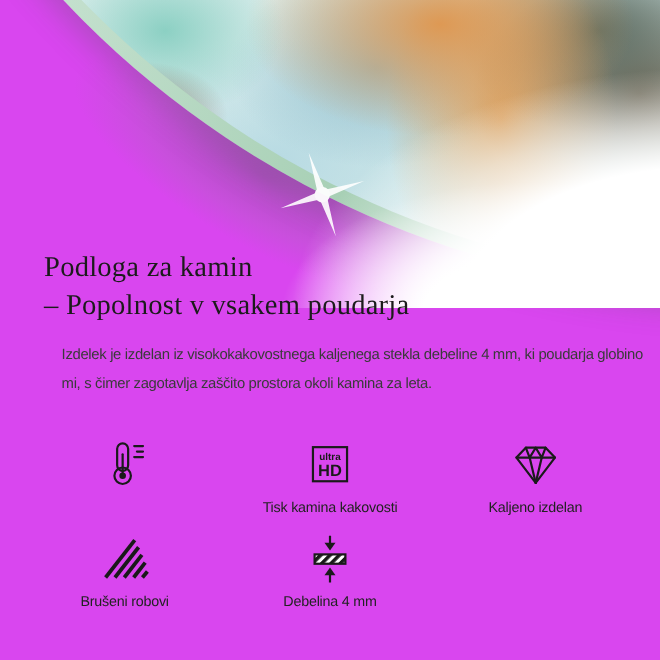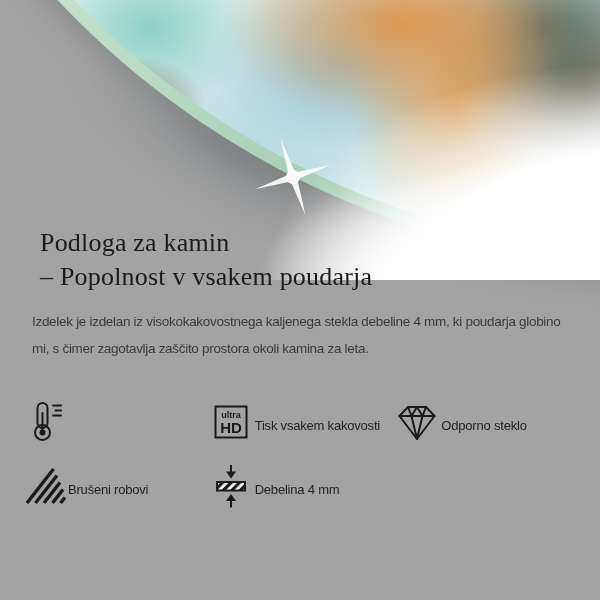--- a/index.html
+++ b/index.html
@@ -1,19 +1,19 @@
 <!DOCTYPE html>
 <html><head>
 <meta charset="utf-8">
 <style>
   * { margin:0; padding:0; box-sizing:border-box; }
   html,body { background:#fff; }
   .page {
     position:relative; width:600px; height:600px;
-    overflow:hidden; background:#a3a3a3;
+    overflow:hidden; background:#d946ef;
     font-family:"Liberation Sans", sans-serif;
   }
 
   
   .hero { position:absolute; left:0; top:0; width:600px; height:280px; }
 
   .glass-shadow {
     position:absolute; left:-30px; top:70px; width:540px; height:180px;
     background:radial-gradient(ellipse closest-side at 50% 50%,
       rgba(90,95,100,0.32), rgba(120,125,130,0.16) 45%, rgba(150,150,150,0) 72%);
@@ -58,28 +58,28 @@
     position:absolute; left:40px; top:226px; width:520px;
     font-family:"Liberation Serif","DejaVu Serif",serif;
     font-size:26px; line-height:34px; font-weight:400;
     color:#1b1b1b; letter-spacing:0.2px;
   }
   .desc {
     position:absolute; left:32px; top:308px; width:556px;
     font-size:13.5px; line-height:27px; letter-spacing:-0.3px;
     color:#3a3a3a; white-space:nowrap;
   }
-  .desc-line { display:block; }
+  .desc-line { display:block;margin-left:24px; }
 
   
   .features {
     position:absolute; left:20px; top:398px; width:560px;
     display:grid; grid-template-columns:repeat(3,1fr); row-gap:16px;
   }
-  .feature { display:flex; flex-direction:row; align-items:center; }
+  .feature { display:flex; flex-direction:column; align-items:center; }
   .feature svg.fi { width:48px; height:48px; display:block; }
   .feature-label {
     margin-top:7px; font-size:13px; letter-spacing:-0.2px; color:#222;
     white-space:nowrap;
   }
   .ln { stroke:#1a1a1a; stroke-width:2; fill:none; }
   .lnr { stroke:#1a1a1a; stroke-width:2; fill:none; stroke-linecap:round; stroke-linejoin:round; }
   .fill { fill:#1a1a1a; }
 </style>
 </head>
@@ -123,34 +123,34 @@
         <line class="lnr" x1="33" y1="17.5" x2="41" y2="17.5"></line>
       </svg>
     </div>
 
     <div class="feature">
       <svg class="fi" viewBox="0 0 48 48">
         <rect class="ln" x="8.5" y="8.5" width="31" height="31" stroke-width="2.4"></rect>
         <text x="24" y="20" text-anchor="middle" font-family="Liberation Sans, sans-serif" font-size="9" font-weight="700" fill="#1a1a1a">ultra</text>
         <text x="24" y="34.5" text-anchor="middle" font-family="Liberation Sans, sans-serif" font-size="15" font-weight="700" fill="#1a1a1a">HD</text>
       </svg>
-      <div class="feature-label">Tisk vsakem kakovosti</div>
+      <div class="feature-label">Tisk kamina kakovosti</div>
     </div>
 
 
     <div class="feature">
       <svg class="fi" viewBox="0 0 48 48">
         <polygon class="lnr" points="15,9 33,9 41.5,18 24,41 6.5,18"></polygon>
         <line class="lnr" x1="6.5" y1="18" x2="41.5" y2="18"></line>
         <polyline class="lnr" points="15,9 18.5,18 24,9 29.5,18 33,9"></polyline>
         <line class="lnr" x1="18.5" y1="18" x2="24" y2="41"></line>
         <line class="lnr" x1="29.5" y1="18" x2="24" y2="41"></line>
       </svg>
 
-      <div class="feature-label">Odporno steklo</div>
+      <div class="feature-label">Kaljeno izdelan</div>
     </div>
 
     <div class="feature">
       <svg class="fi" viewBox="0 0 48 48">
         <g stroke="#1a1a1a" stroke-width="3.4" fill="none">
           <line x1="7" y1="41" x2="33.5" y2="7"></line>
           <line x1="15.5" y1="41" x2="37" y2="13.5"></line>
           <line x1="24" y1="41" x2="40" y2="20.5"></line>
           <line x1="32.5" y1="41" x2="43" y2="27.5"></line>
           <line x1="40.5" y1="41" x2="45" y2="35.5"></line>

